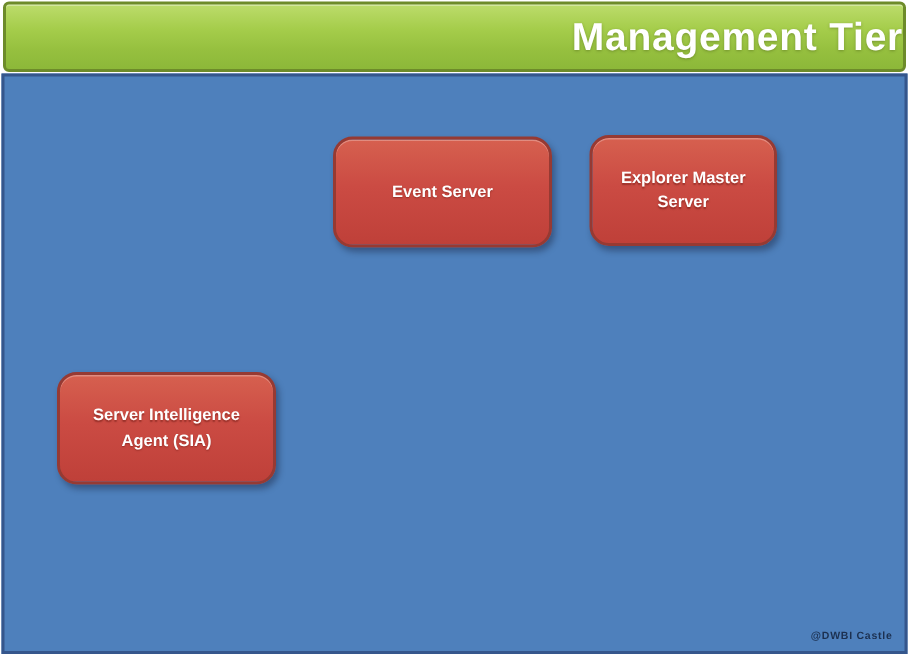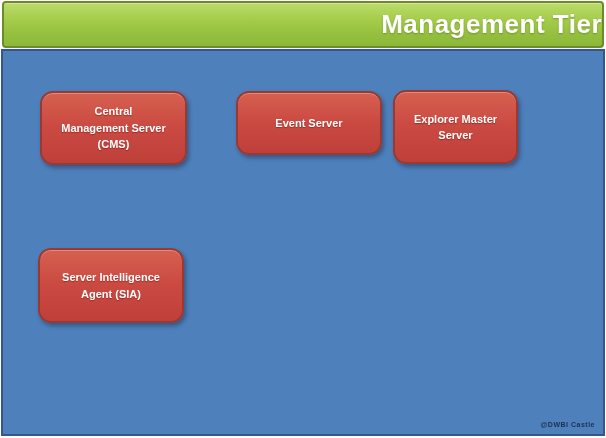--- a/index.html
+++ b/index.html
@@ -66,21 +66,21 @@
   .node-label {
     color: #ffffff;
     font-size: 11px;
     font-weight: bold;
     line-height: 1.5;
     white-space: pre-line;
     text-shadow: 0 1px 1px rgba(110, 25, 20, 0.55);
     padding: 0 6px;
   }
   .node-cms      { left: 37px;  top: 40px;  width: 147px; height: 74px; }
-  .node-event    { left: 233px; top: 40px;  width: 146px; height: 64px; }
+  .node-event    { left: 219px; top: 40px;  width: 146px; height: 74px; }
   .node-explorer { left: 390px; top: 39px;  width: 125px; height: 74px; }
   .node-sia      { left: 35px;  top: 197px; width: 146px; height: 75px; }
   
   .watermark {
     position: absolute;
     right: 8px;
     bottom: 6px;
     font-size: 7px;
     font-weight: bold;
     color: #1c3050;
@@ -91,25 +91,20 @@
 <body>
 
 <div class="canvas">
 
   <div class="header">
     <span class="title">Management Tier</span>
   </div>
 
   <div class="panel">
 
-    <div class="node node-cms">
-      <span class="node-label">Central
-Management Server
-(CMS)</span>
-    </div>
 
     <div class="node node-event">
       <span class="node-label">Event Server</span>
     </div>
 
     <div class="node node-explorer">
       <span class="node-label">Explorer Master
 Server</span>
     </div>
 

